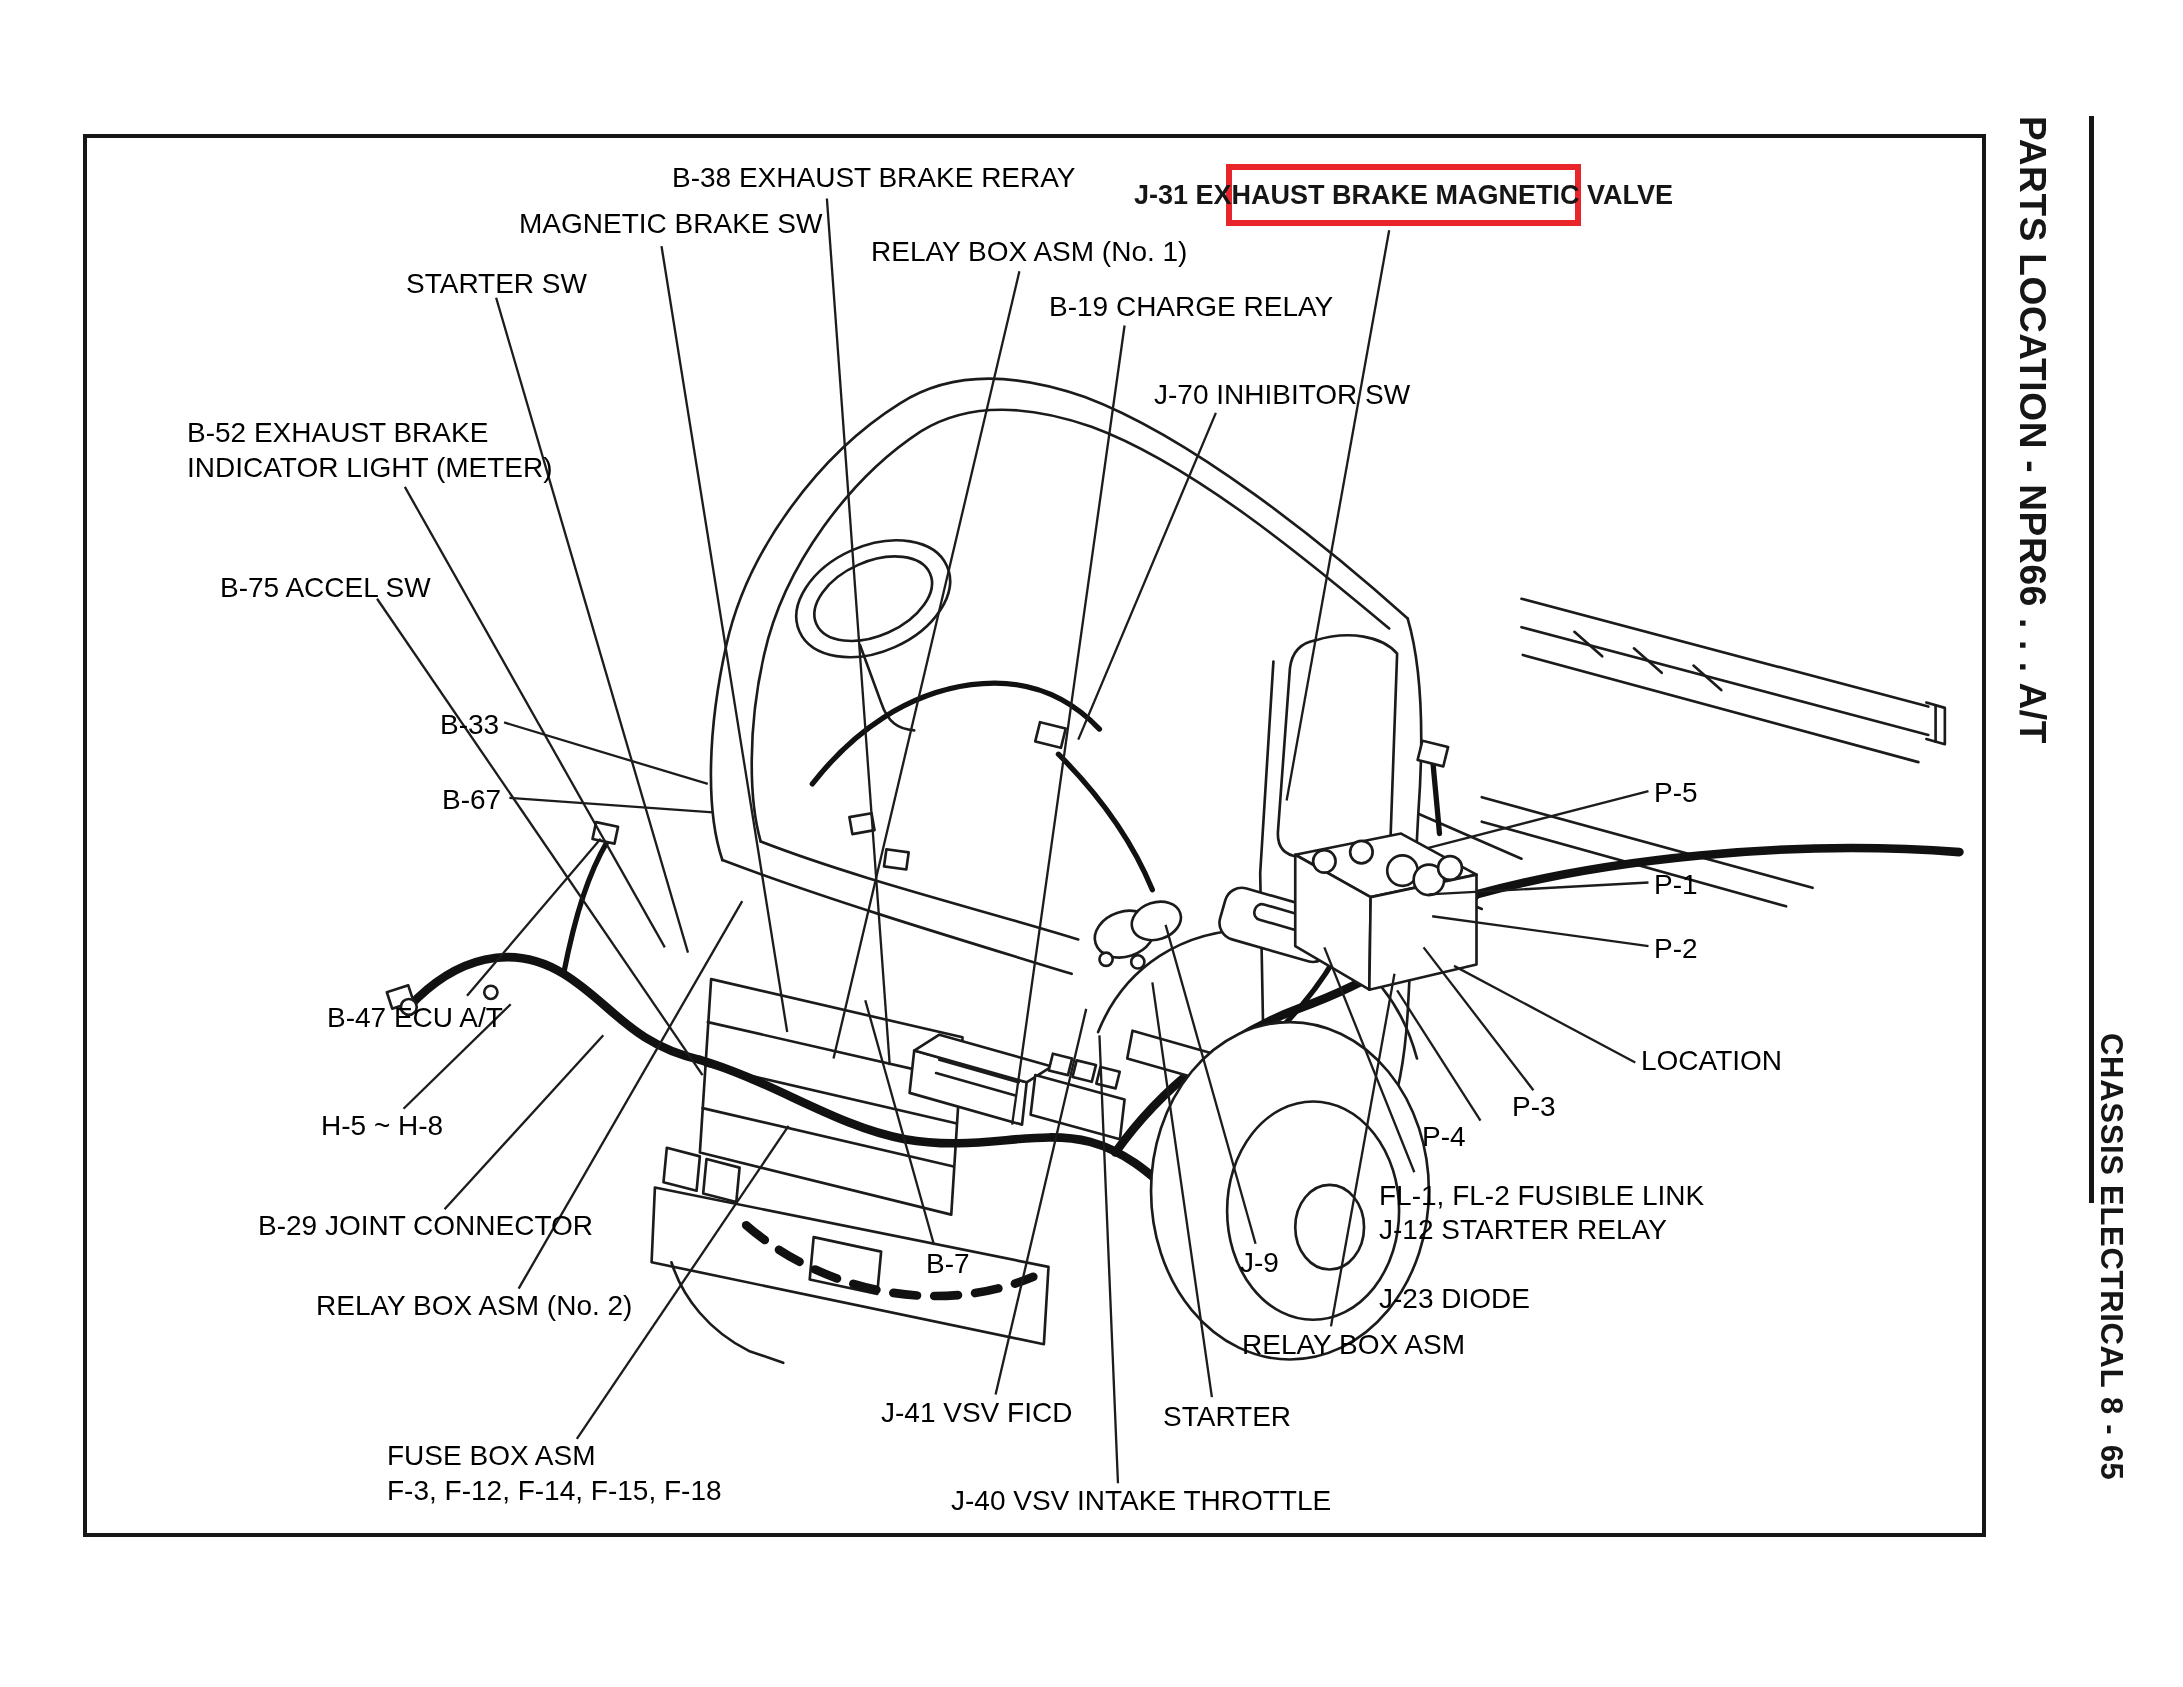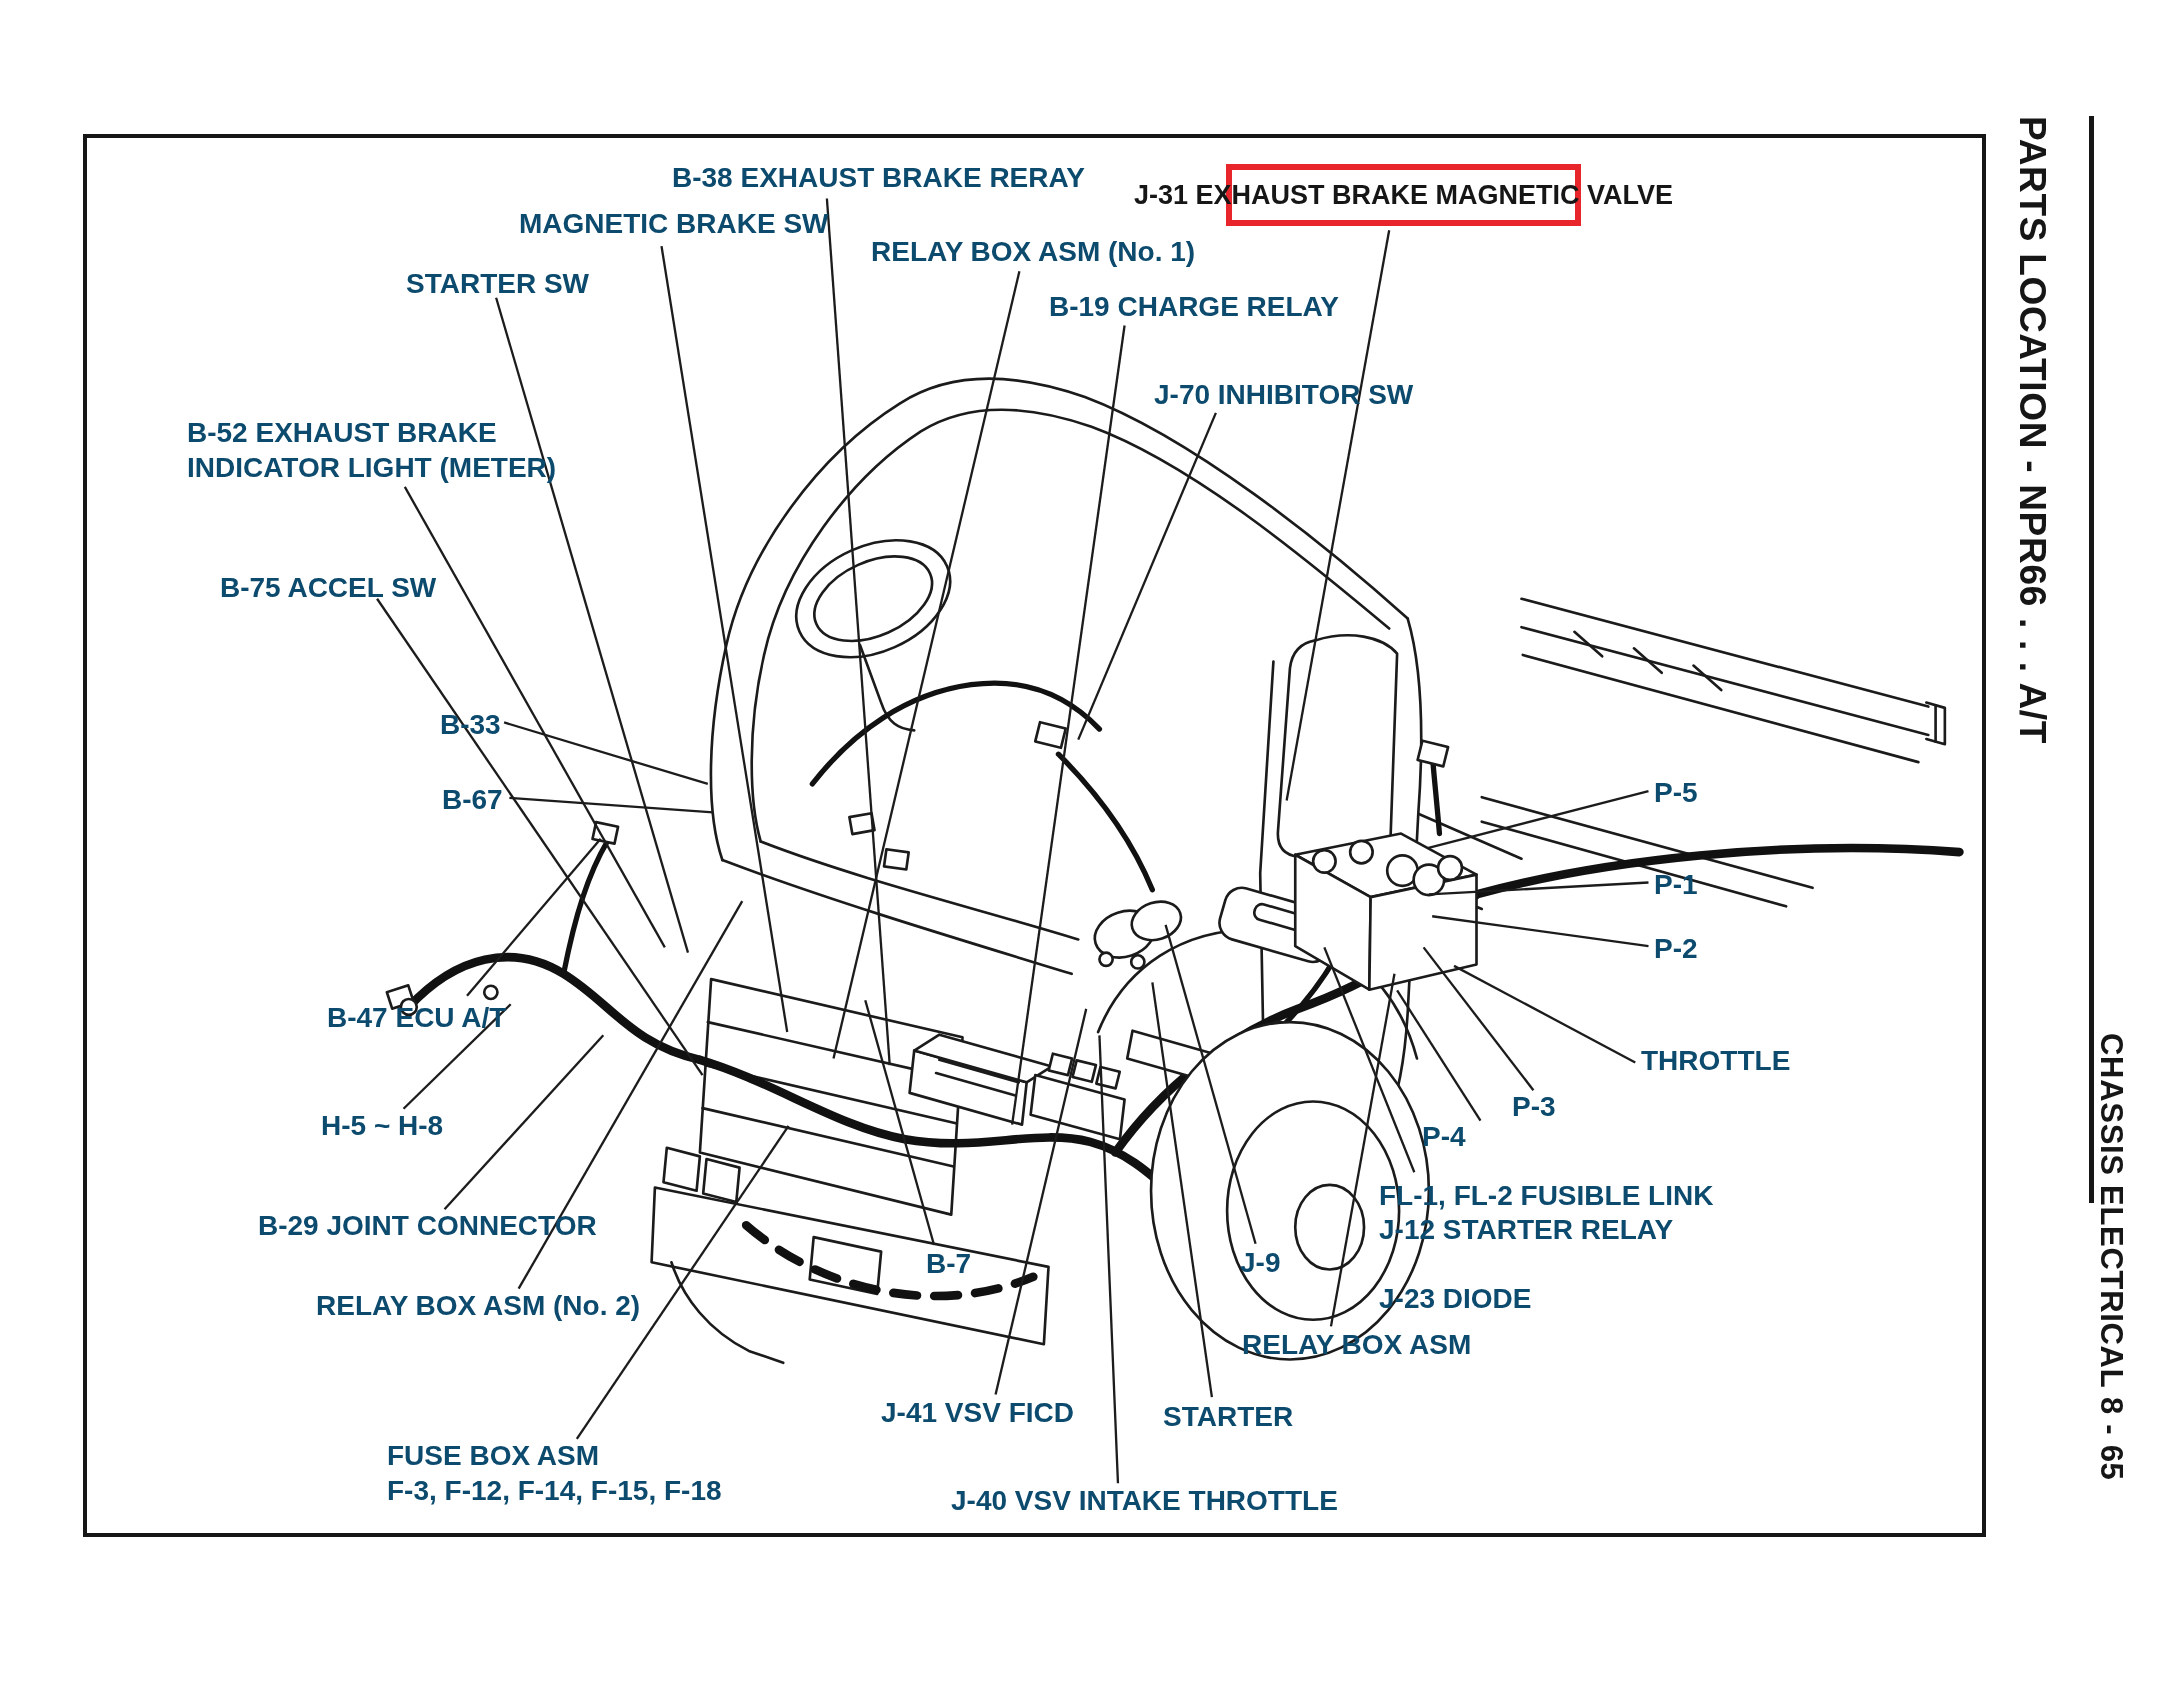--- a/index.html
+++ b/index.html
@@ -2,22 +2,22 @@
 <html style="font-size:10.6px"><head>
 <meta charset="utf-8">
 <style>
   html,body{margin:0;padding:0;background:#ffffff;}
   body{width:2183px;height:1687px;position:relative;overflow:hidden;
        font-family:"Liberation Sans", sans-serif;color:#161616;}
   .stage{position:absolute;left:0;top:0;width:2183px;height:1687px;}
   .frame{position:absolute;left:83px;top:134px;width:1903px;height:1403px;
          border:4.6px solid #161616;box-sizing:border-box;background:#fff;}
   .vsep{position:absolute;left:2089px;top:116px;width:4.6px;height:1087px;background:#161616;}
-  .lbl{position:absolute;font-size:28px;font-weight:700;letter-spacing:0px;
-       white-space:nowrap;color:#0c4a6e;line-height:1.0;}
+  .lbl{position:absolute;font-size:28px;font-weight:400;letter-spacing:0px;
+       white-space:nowrap;color:#000000;line-height:1.0;}
   .vert{position:absolute;writing-mode:vertical-rl;font-weight:700;color:#161616;
         white-space:nowrap;letter-spacing:0.7px;}
   .v-title{left:2011px;top:116px;font-size:37px;}
   .v-footer{left:2093px;top:1033px;font-size:31px;}
   .hl-box{position:absolute;left:1226px;top:164px;width:355px;height:62px;
           border:6px solid #e8252a;box-sizing:border-box;display:flex;
           align-items:center;justify-content:center;background:#fff;}
   .hl-box .lbl-in{font-size:27px;font-weight:700;white-space:nowrap;color:#161616;}
   svg{position:absolute;left:0;top:0;}
   .ink{stroke:#1b1b1b;fill:none;stroke-width:4;stroke-linecap:round;stroke-linejoin:round;}
@@ -210,21 +210,21 @@
   <div class="lbl" style="left:387px;top:1477px">F-3, F-12, F-14, F-15, F-18</div>
   <div class="lbl" style="left:926px;top:1250px">B-7</div>
   <div class="lbl" style="left:1240px;top:1249px">J-9</div>
   <div class="lbl" style="left:881px;top:1399px">J-41 VSV FICD</div>
   <div class="lbl" style="left:1163px;top:1403px">STARTER</div>
   <div class="lbl" style="left:951px;top:1487px">J-40 VSV INTAKE THROTTLE</div>
   <div class="lbl" style="left:1242px;top:1331px">RELAY BOX ASM</div>
   <div class="lbl" style="left:1654px;top:779px">P-5</div>
   <div class="lbl" style="left:1654px;top:871px">P-1</div>
   <div class="lbl" style="left:1654px;top:935px">P-2</div>
-  <div class="lbl" style="left:1641px;top:1047px">THROTTLE</div>
+  <div class="lbl" style="left:1641px;top:1047px">LOCATION</div>
   <div class="lbl" style="left:1512px;top:1093px">P-3</div>
   <div class="lbl" style="left:1422px;top:1123px">P-4</div>
   <div class="lbl" style="left:1379px;top:1182px">FL-1, FL-2 FUSIBLE LINK</div>
   <div class="lbl" style="left:1379px;top:1216px">J-12 STARTER RELAY</div>
   <div class="lbl" style="left:1379px;top:1285px">J-23 DIODE</div>
 
   <div class="hl-box">
     <span class="lbl-in">J-31 EXHAUST BRAKE MAGNETIC VALVE</span>
   </div>
 

